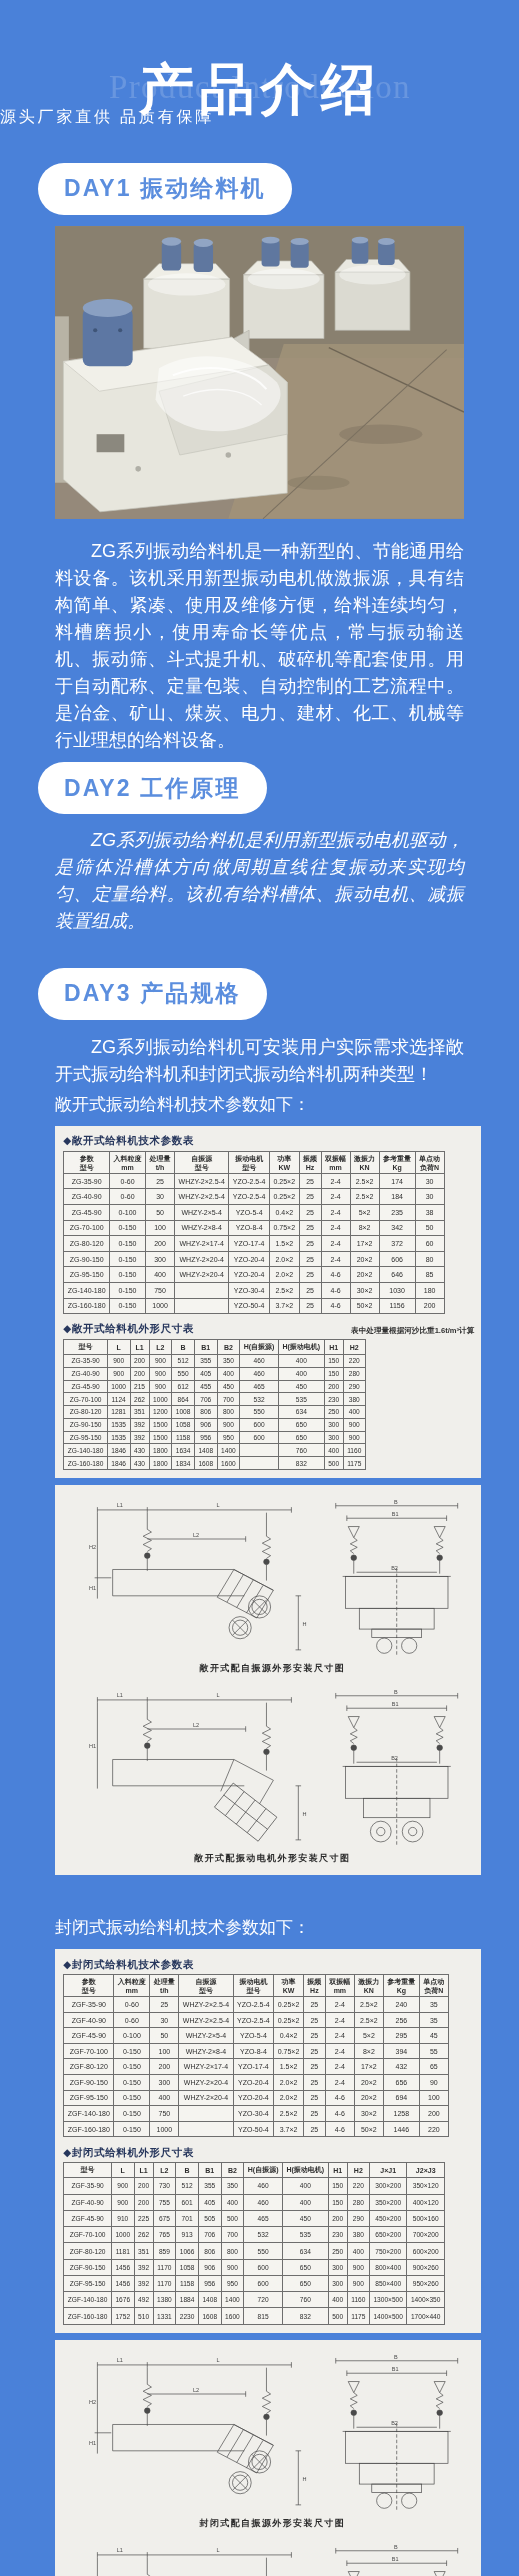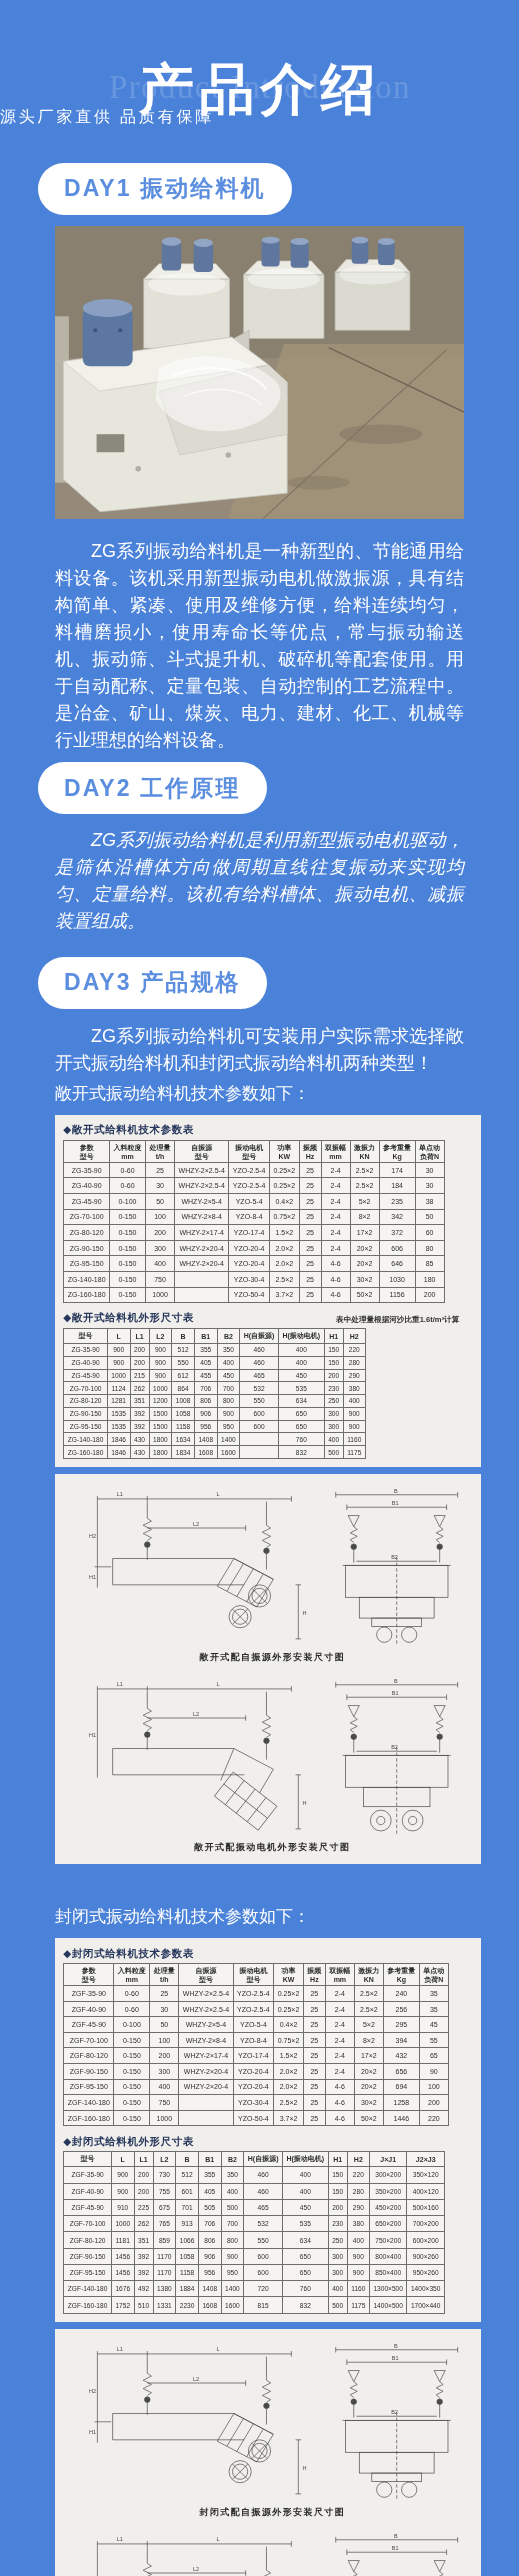--- a/index.html
+++ b/index.html
@@ -11,38 +11,38 @@
   .hdr-title{position:absolute;top:21px;left:0;width:100%;text-align:center;z-index:2;
     font-family:"Liberation Serif","DejaVu Serif",serif;font-size:55px;font-weight:700;color:#ffffff;letter-spacing:5.5px;margin-top:32px;}
   .hdr-wm{position:absolute;top:69px;left:0;width:100%;text-align:center;z-index:1;
     font-family:"Liberation Serif","DejaVu Serif",serif;font-size:33px;color:rgba(255,255,255,0.17);letter-spacing:1.4px;}
   .hdr-sub{position:absolute;top:107px;left:0;width:100%;text-align:left;z-index:2;
     font-size:16px;color:#ffffff;letter-spacing:2.8px;}
 
   
   .pill{display:inline-block;margin-left:38px;background:#ffffff;border-radius:26px;
     padding:10.4px 26px;font-size:23px;font-weight:700;color:#5b8ede;letter-spacing:2.1px;}
-  .pill1{margin-top:21px;} .pill2{margin-top:8.3px;} .pill3{margin-top:22px;}
+  .pill1{margin-top:21px;} .pill2{margin-top:8.3px;} .pill3{margin-top:33px;}
 
   
   .photo{width:409px;height:293px;margin:11px 0 0 55px;overflow:hidden;background:#94897a;}
   .photo svg{display:block;}
 
   
   .para{width:409px;margin:19.4px 0 0 55px;color:#ffffff;font-size:18px;line-height:27px;
     text-indent:2em;text-align:justify;}
   .para.p2{margin-top:12.5px;font-style:italic;} .para.p3{margin-top:14px;}
   .sec-label{width:426px;margin:4.2px 0 0 55px;color:#ffffff;font-size:17px;line-height:26px;}
   .sec-label.closed{margin-top:40px;}
 
   
   .card{width:418px;margin:8.3px 0 0 55px;background:#f0efeb;padding:8.3px 0 8.3px 8.3px;overflow:hidden;}
   .card.drawings{margin-top:7px;padding:11px 0 9.7px 8.3px;}
   .tbl-title{font-size:10.4px;font-weight:700;color:#26365c;letter-spacing:0.7px;}
-  .tbl-title-row{display:flex;justify-content:space-between;align-items:flex-end;margin-top:8.3px;padding-right:22px;}
+  .tbl-title-row{display:flex;justify-content:space-between;align-items:flex-end;margin-top:8.3px;padding-right:7px;}
   .tbl-note{font-size:7.6px;font-weight:700;color:#333;}
   .scan-table{margin-top:2.8px;border-collapse:collapse;background:#f5f4f0;color:#2e2e2e;white-space:nowrap;}
   .scan-table th,.scan-table td{border:0.7px solid #6e6e6e;text-align:center;padding:1.4px 3.5px;}
   .t-params th{font-size:7px;font-weight:700;line-height:9px;}
   .t-params td{font-size:7px;height:11.8px;}
   .t-dims th{font-size:7px;font-weight:700;height:11px;}
   .t-dims td{font-size:6.6px;height:9px;}
   .t-dims13 td{height:12.5px;}
 
   

